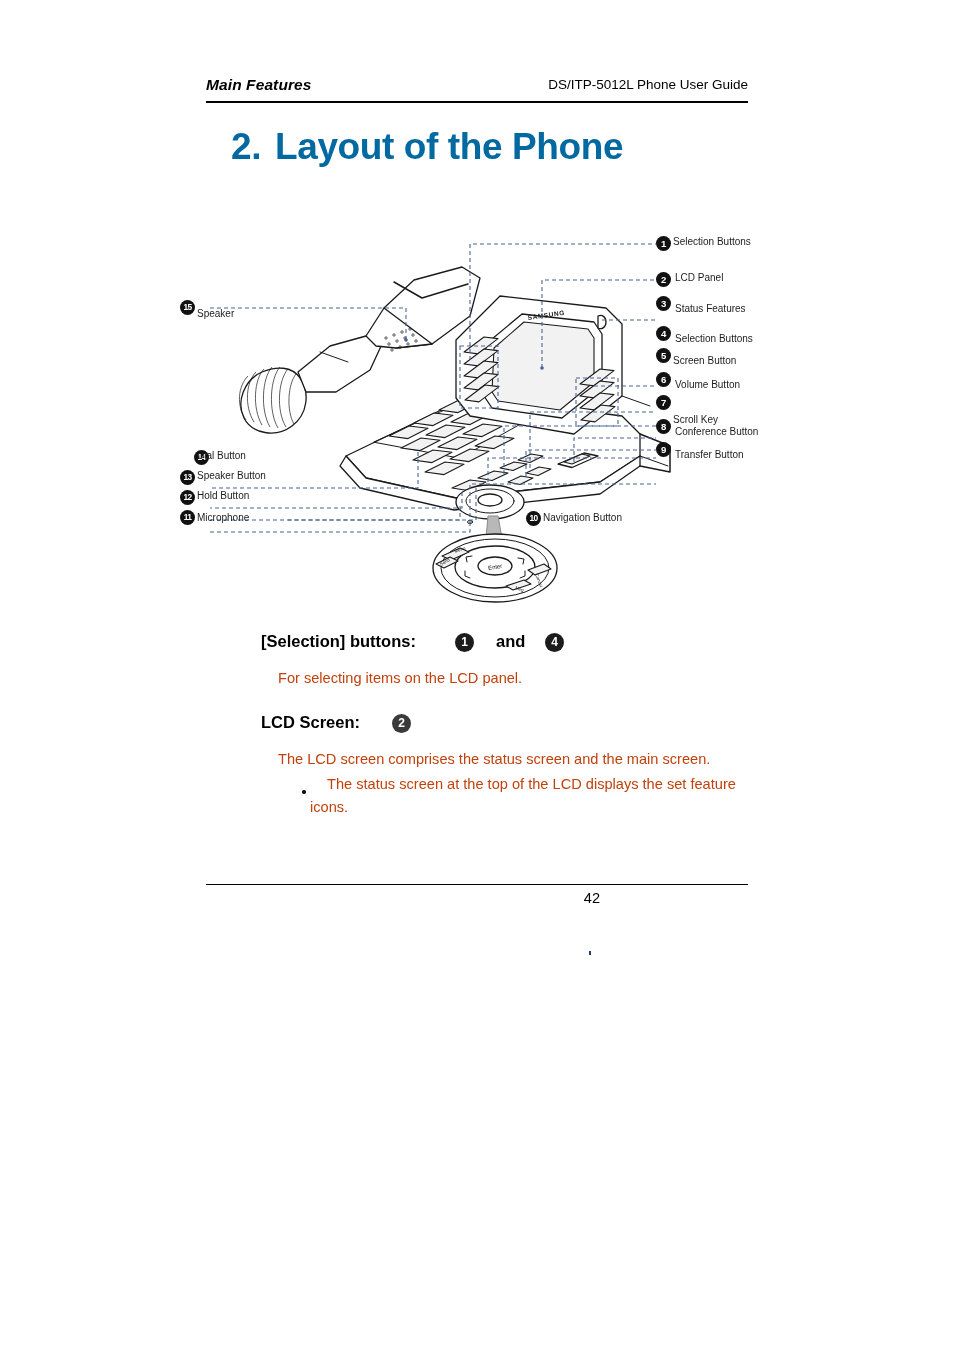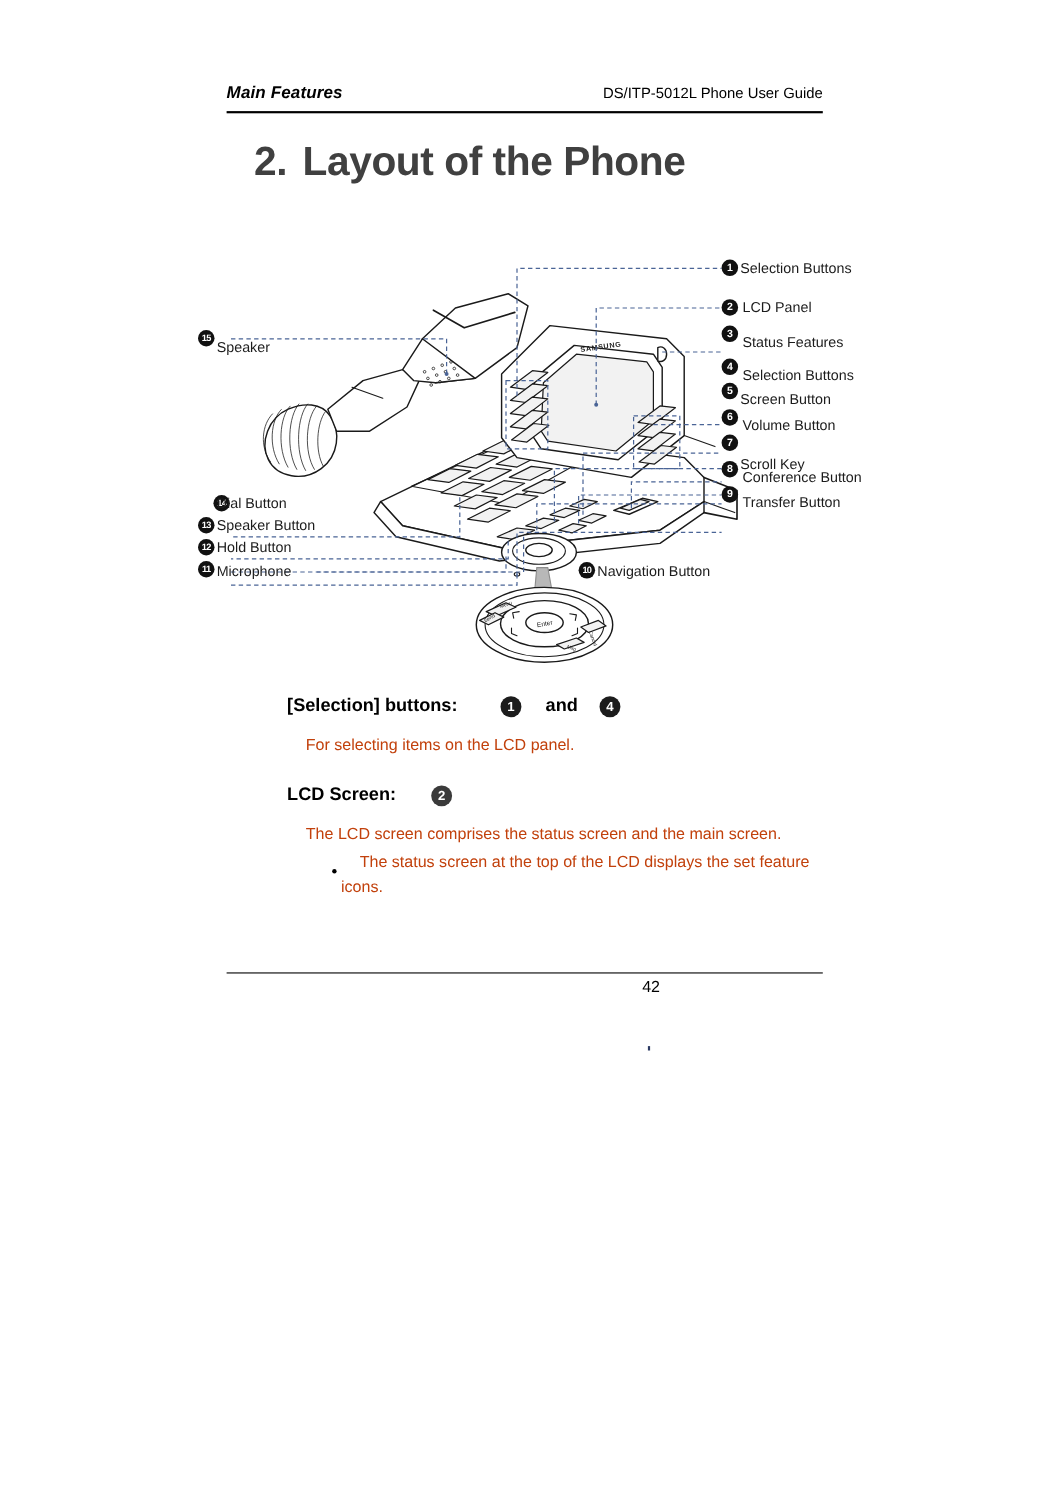--- a/index.html
+++ b/index.html
@@ -51,21 +51,21 @@
     height: 0;
     border-top: 2px solid #000;
   }
 
   
   .chapter-title {
     position: absolute;
     left: 231px; top: 126px;
     font-size: 37px;
     font-weight: bold;
-    color: #404040;
+    color: #0369a1;
     letter-spacing: -0.4px;
     white-space: nowrap;
   }
   .chapter-title .num { margin-right: 14px; }
 
   
   .figure {
     position: absolute;
     left: 170px; top: 220px;
     width: 640px; height: 390px;
@@ -83,21 +83,21 @@
     font-weight: bold;
     line-height: 15px;
     text-align: center;
     font-family: "Liberation Sans", sans-serif;
     letter-spacing: -0.3px;
   }
   .badge.wide { font-size: 8.4px; letter-spacing: -0.6px; }
 
   .calloutlabel {
     position: absolute;
-    font-size: 13px;
+    font-size: 10px;
     color: #1c1c1c;
     white-space: nowrap;
   }
 
   
   .body-sec { position: absolute; }
 
   .head-line {
     position: absolute;
     font-size: 16.5px;

